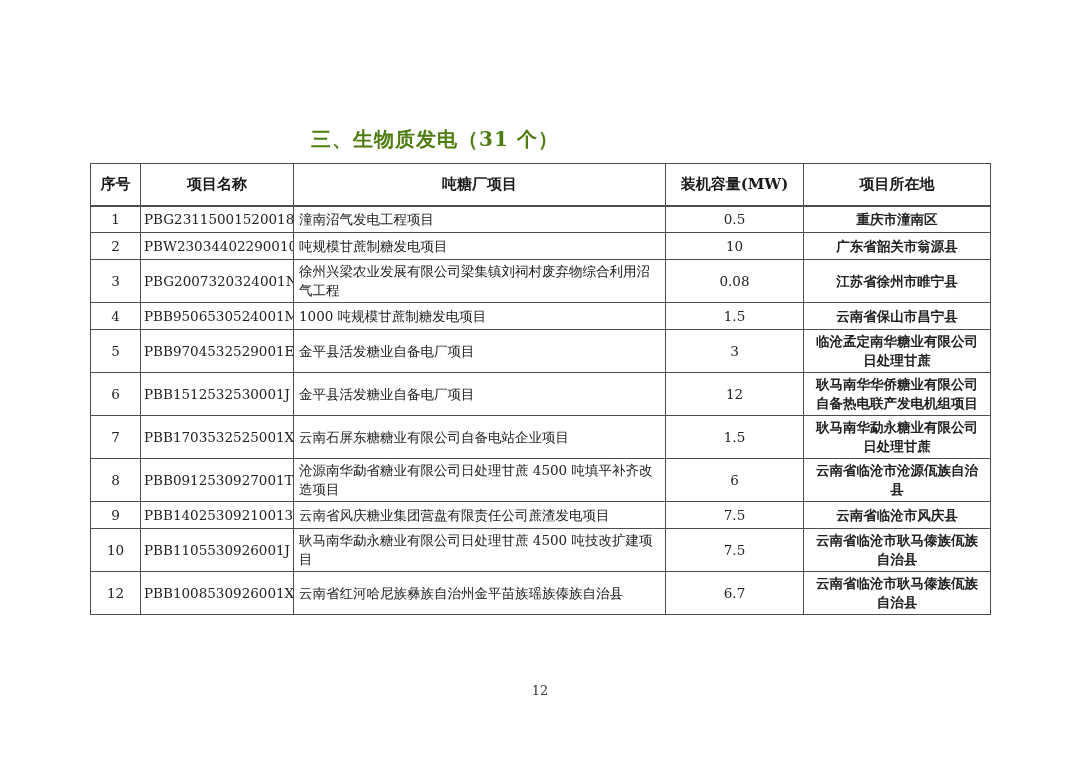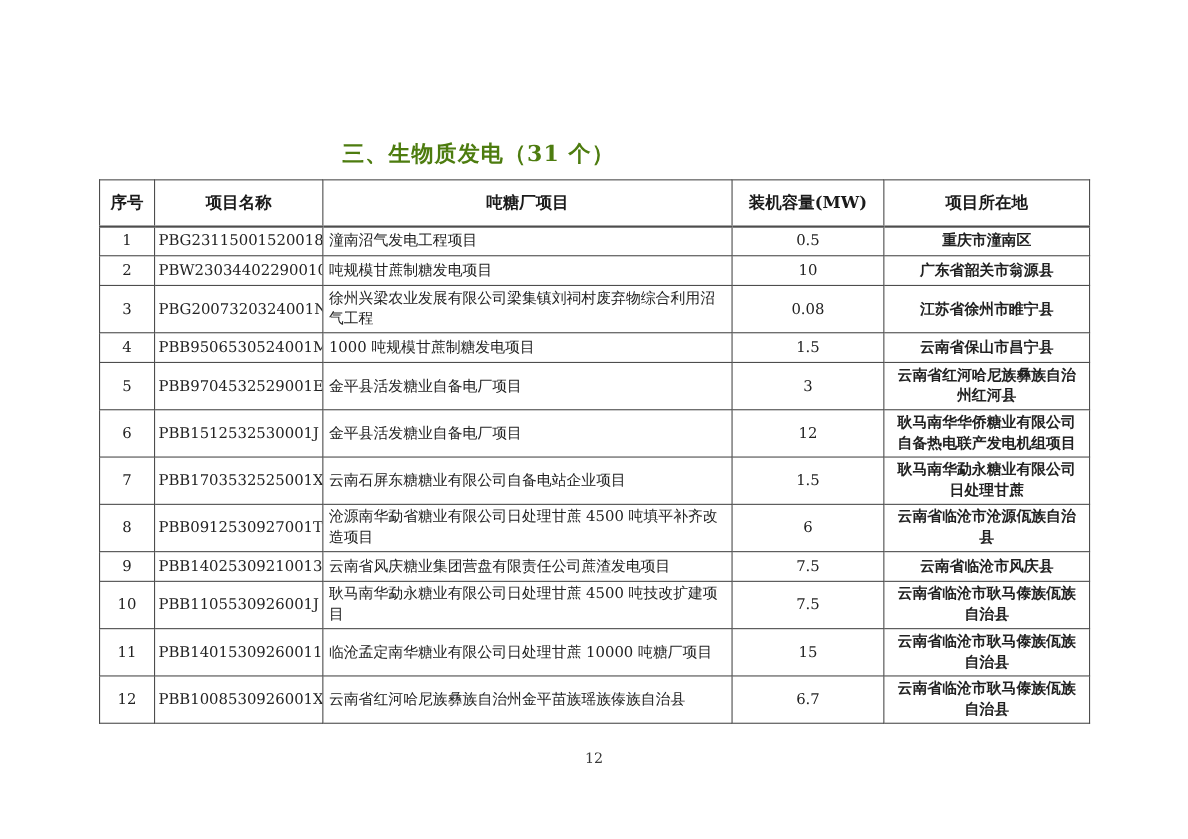--- a/index.html
+++ b/index.html
@@ -117,21 +117,21 @@
         <td class="cell-code">PBB9506530524001M</td>
         <td class="cell-name">1000 吨规模甘蔗制糖发电项目</td>
         <td class="cell-capacity">1.5</td>
         <td class="cell-location">云南省保山市昌宁县</td>
       </tr>
       <tr>
         <td class="cell-no">5</td>
         <td class="cell-code">PBB9704532529001E</td>
         <td class="cell-name">金平县活发糖业自备电厂项目</td>
         <td class="cell-capacity">3</td>
-        <td class="cell-location">云南省红河哈尼族彝族自治州红河县</td>
+        <td class="cell-location">临沧孟定南华糖业有限公司日处理甘蔗</td>
       </tr>
       <tr>
         <td class="cell-no">6</td>
         <td class="cell-code">PBB1512532530001J</td>
         <td class="cell-name">金平县活发糖业自备电厂项目</td>
         <td class="cell-capacity">12</td>
         <td class="cell-location">耿马南华华侨糖业有限公司自备热电联产发电机组项目</td>
       </tr>
       <tr>
         <td class="cell-no">7</td>
@@ -155,27 +155,20 @@
         <td class="cell-location">云南省临沧市风庆县</td>
       </tr>
       <tr>
         <td class="cell-no">10</td>
         <td class="cell-code">PBB1105530926001J</td>
         <td class="cell-name">耿马南华勐永糖业有限公司日处理甘蔗 4500 吨技改扩建项目</td>
         <td class="cell-capacity">7.5</td>
         <td class="cell-location">云南省临沧市耿马傣族佤族自治县</td>
       </tr>
       <tr>
-        <td class="cell-no">11</td>
-        <td class="cell-code">PBB14015309260011</td>
-        <td class="cell-name">临沧孟定南华糖业有限公司日处理甘蔗 10000 吨糖厂项目</td>
-        <td class="cell-capacity">15</td>
-        <td class="cell-location">云南省临沧市耿马傣族佤族自治县</td>
-      </tr>
-      <tr>
         <td class="cell-no">12</td>
         <td class="cell-code">PBB1008530926001X</td>
         <td class="cell-name">云南省红河哈尼族彝族自治州金平苗族瑶族傣族自治县</td>
         <td class="cell-capacity">6.7</td>
         <td class="cell-location">云南省临沧市耿马傣族佤族自治县</td>
       </tr>
     </tbody>
 </table>
 
 <div class="page-number">12</div>

